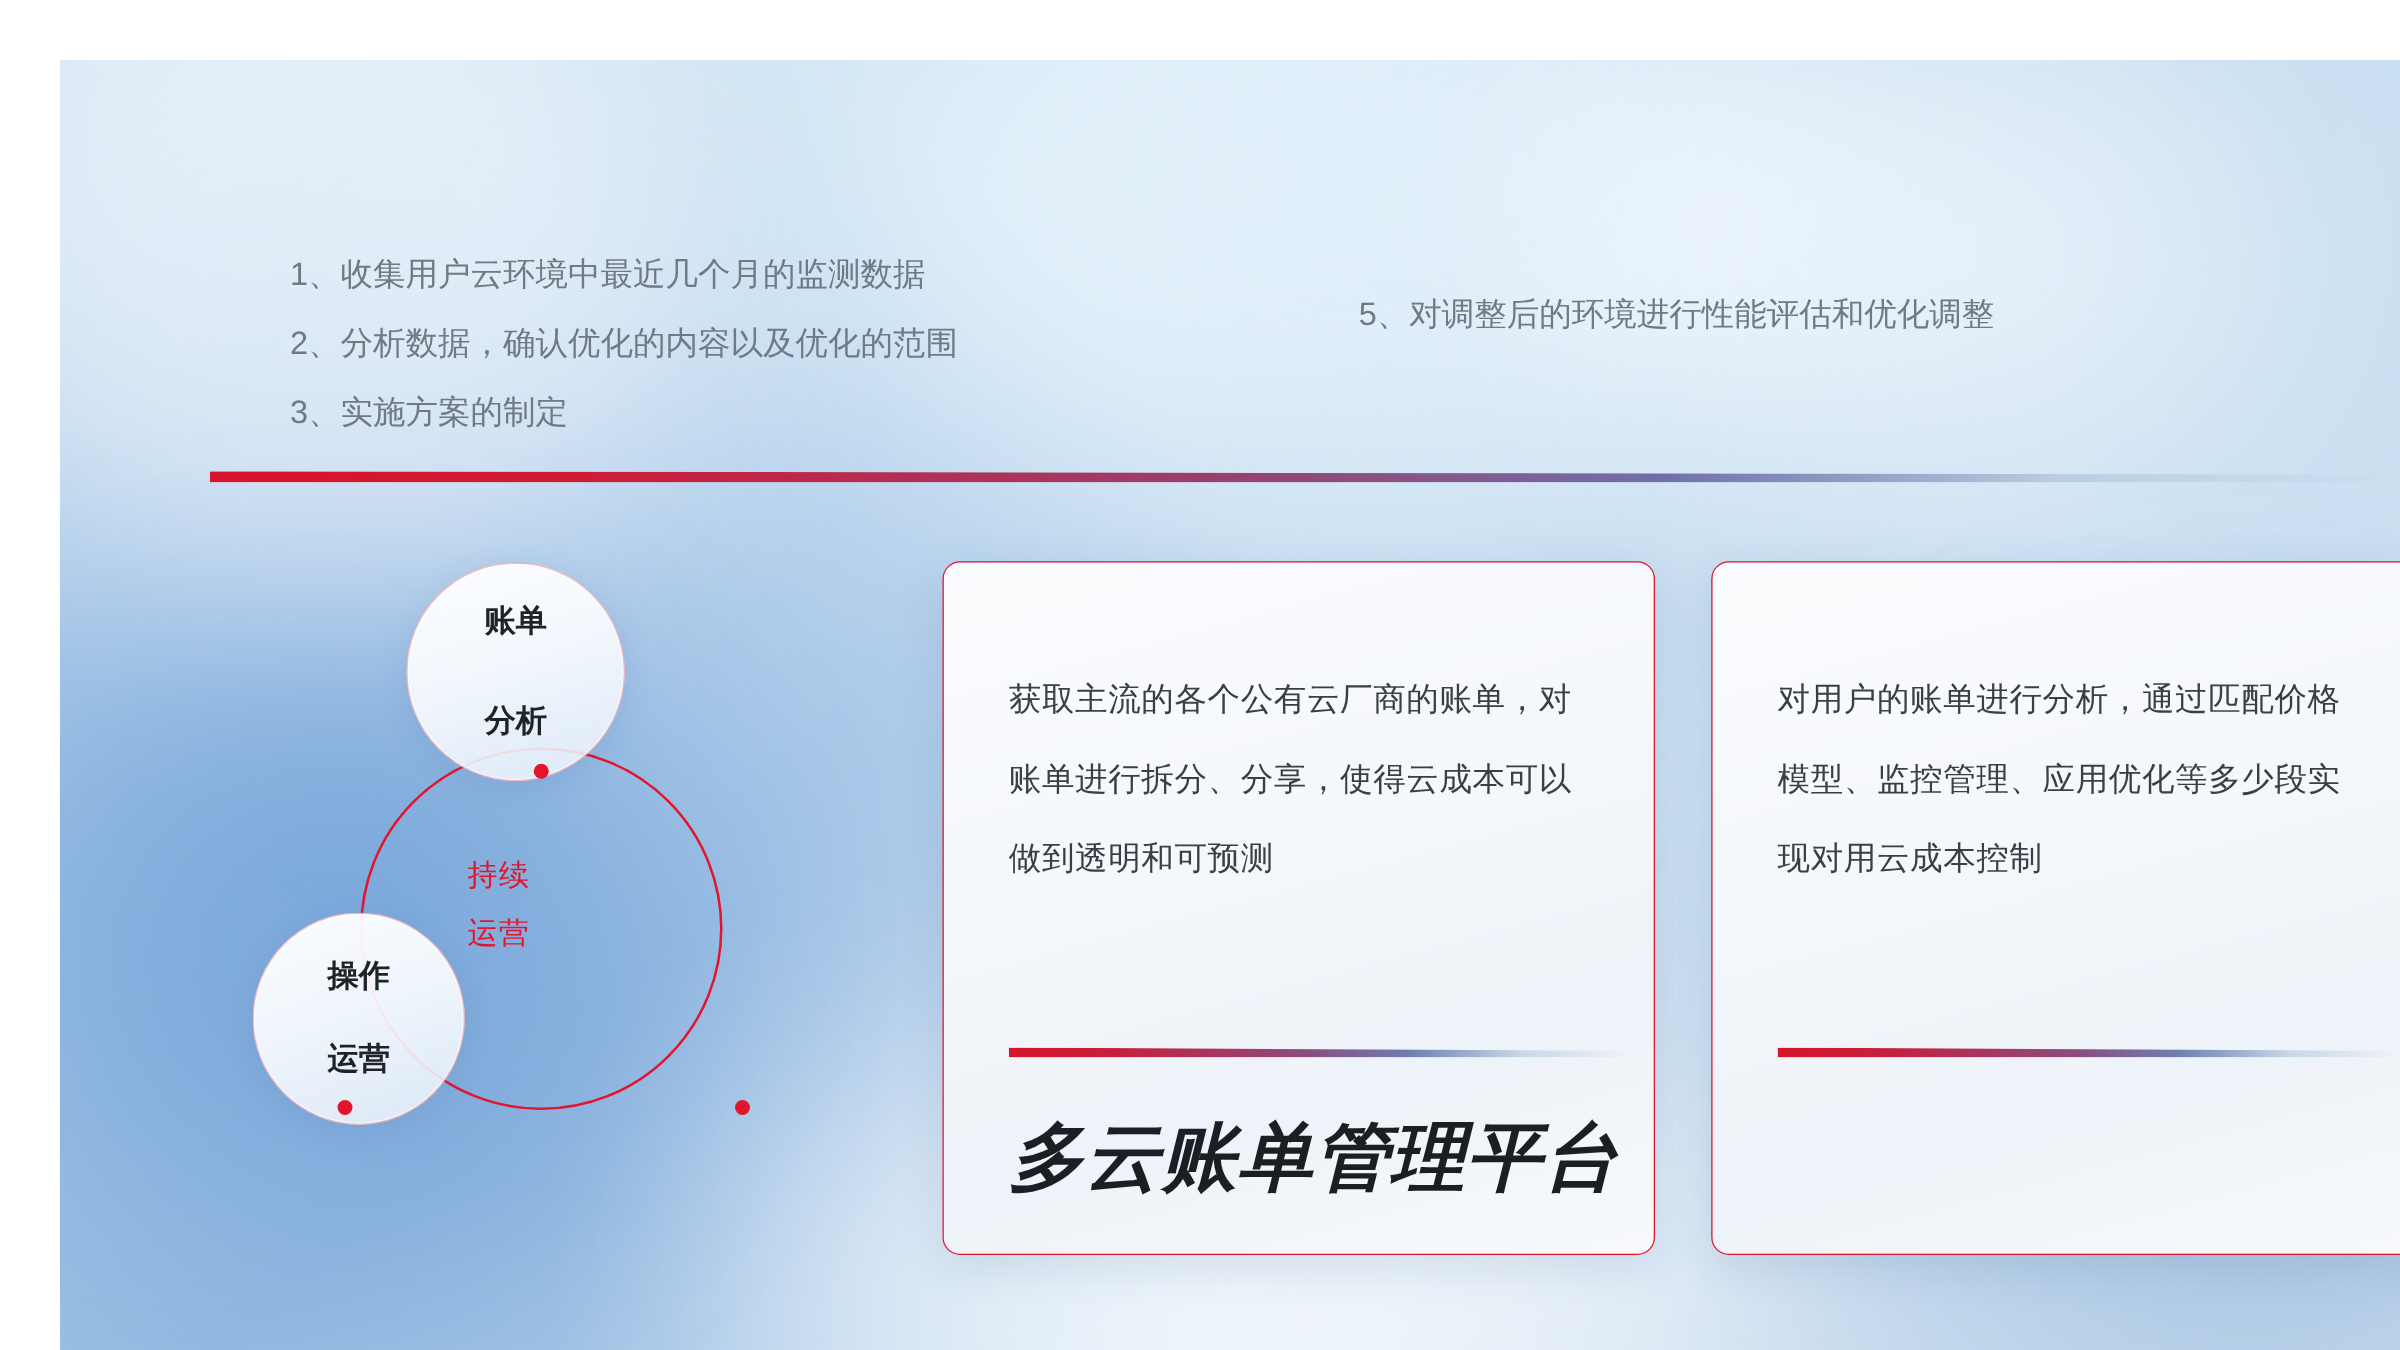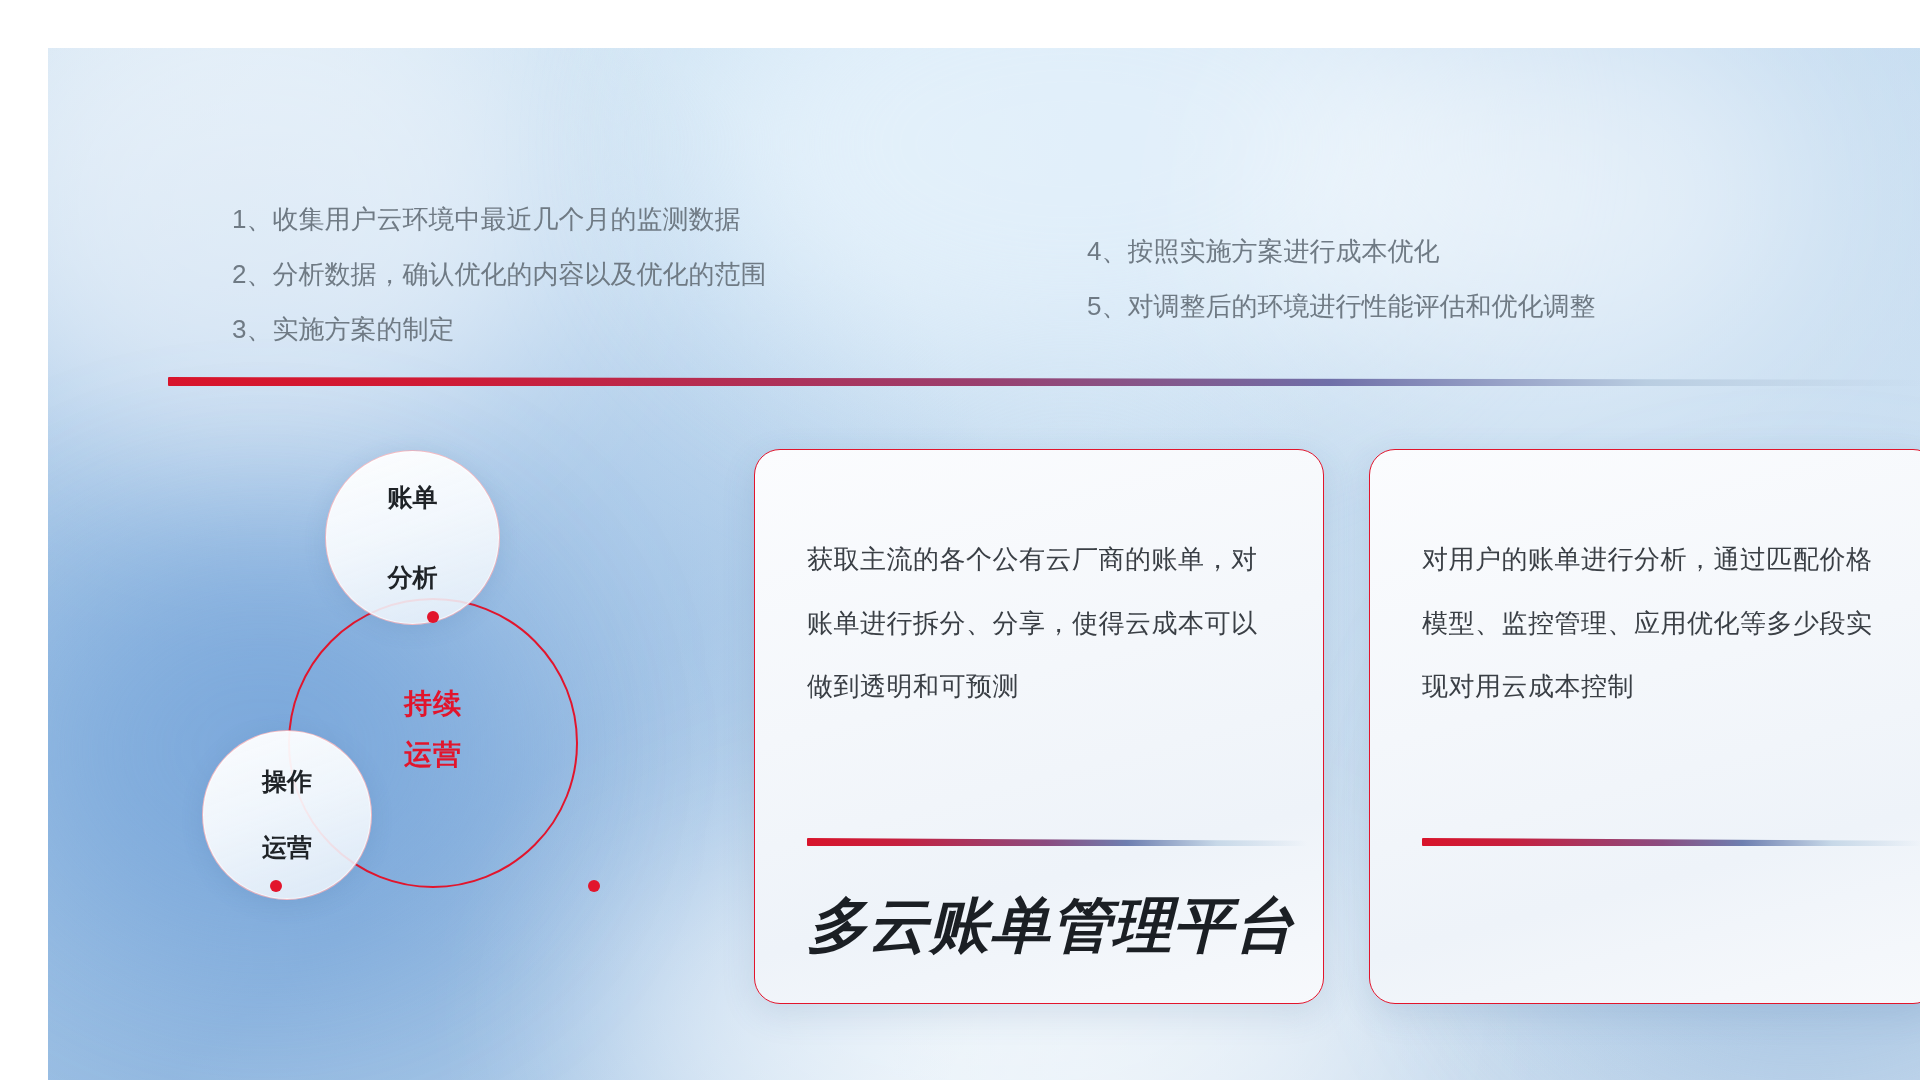--- a/index.html
+++ b/index.html
@@ -111,35 +111,34 @@
   }
   .dot.d1 { left: 247px; top: 181px; }
   .dot.d2 { left: 90px;  top: 450px; }
   .dot.d3 { left: 408px; top: 450px; }
 
   .centerlabel {
     position: absolute;
     left: 178px;
     top: 240px;
     width: 150px;
-    text-align: center;
     color: #e2152c;
-    font-weight: bold;
-    font-size: 28px;
+    font-weight: normal;
+    font-size: 24px;
     line-height: 1.25;
     letter-spacing: 1px;
   }
 
   
   .card {
     position: absolute;
     top: 385px;
     width: 570px;
     height: 555px;
-    border-radius: 26px;
+    border-radius: 14px;
     border: 1.6px solid #e2152c;
     background: linear-gradient(165deg, #fbfcfe 0%, #f4f7fb 42%, #eef3f9 72%, #f7f9fc 100%);
     box-shadow: 0 10px 34px rgba(60,100,150,0.14);
     overflow: hidden;
   }
   .card.c1 { left: 690px; }
   .card.c2 { left: 1305px; }
 
   .card-body {
     position: absolute;
@@ -185,21 +184,20 @@
   <div class="blob b5"></div>
   <div class="blob b6"></div>
 
   <div class="list left">
     <div class="li">1、收集用户云环境中最近几个月的监测数据</div>
     <div class="li">2、分析数据，确认优化的内容以及优化的范围</div>
     <div class="li">3、实施方案的制定</div>
   </div>
 
   <div class="list right">
-    <div class="li">4、按照实施方案进行成本优化</div>
     <div class="li">5、对调整后的环境进行性能评估和优化调整</div>
   </div>
 
   <div class="divider"></div>
 
   <div class="diagram">
     <div class="ring"></div>
 
     <div class="bubble top">
       <span>账单</span>

